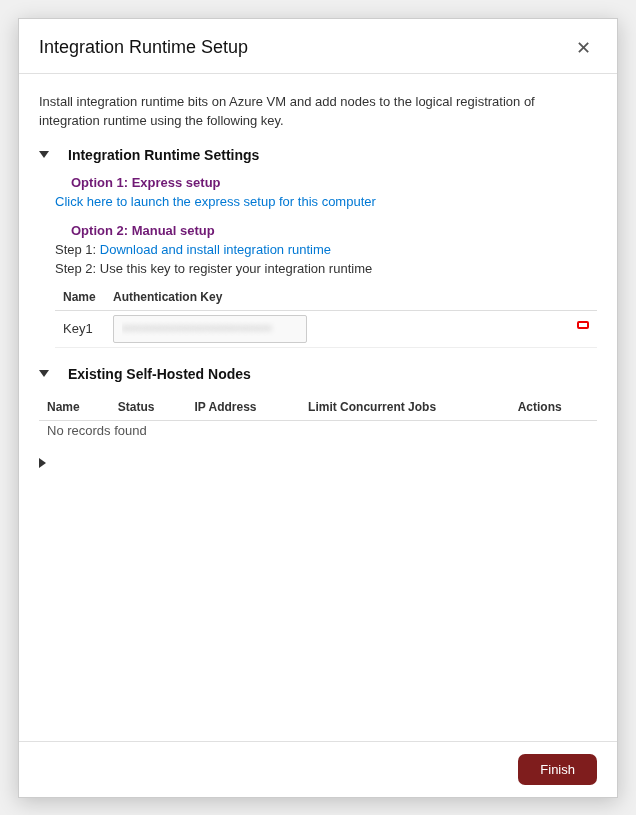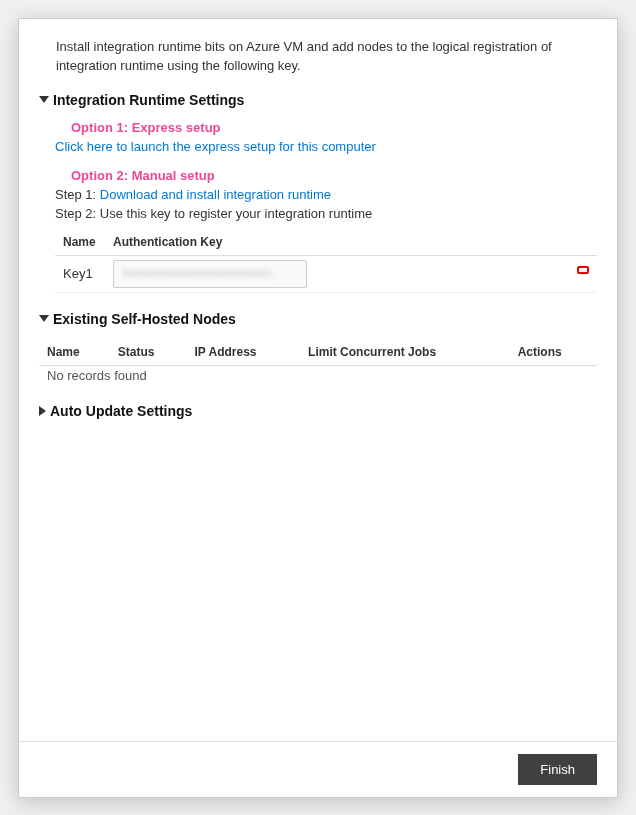--- a/index.html
+++ b/index.html
@@ -47,29 +47,28 @@
     .dialog-body {
       flex: 1;
       padding: 18px 20px;
       overflow-y: auto;
     }
     .description {
       font-size: 13px;
       color: #333;
       line-height: 1.5;
       margin-bottom: 16px;
-      margin-left: 17px;
     }
     .section {
       margin-bottom: 18px;
     }
     .section-header {
       display: flex;
       align-items: center;
-      gap: 4px;
+      gap: 19px;
       margin-bottom: 12px;
       cursor: pointer;
     }
     .section-title {
       font-size: 14px;
       font-weight: 700;
       color: #111;
     }
     .triangle-down {
       width: 0; height: 0;
@@ -79,21 +78,21 @@
     }
     .triangle-right {
       width: 0; height: 0;
       border-top: 5px solid transparent;
       border-bottom: 5px solid transparent;
       border-left: 7px solid #333;
     }
     .option-title {
       font-size: 13px;
       font-weight: 600;
-      color: #ec4899;
+      color: #701a75;
       margin-bottom: 4px;
       margin-left: 16px;
     }
     .link {
       color: #0078d4;
       text-decoration: none;
       cursor: pointer;
       font-size: 13px;
     }
     .option-block {
@@ -177,34 +176,38 @@
       font-size: 13px;
       color: #555;
     }
     .dialog-footer {
       padding: 12px 20px;
       display: flex;
       justify-content: flex-end;
       border-top: 1px solid #e0e0e0;
     }
     .finish-btn {
-      background: #404040;
+      background: #7f1d1d;
       color: #fff;
       border: none;
       padding: 8px 22px;
       font-size: 13px;
       cursor: pointer;
-      border-radius: 0;
+      border-radius: 7px;
     }
   </style>
 </head>
 <body>
 
 <div class="dialog">
 
+  <div class="dialog-header">
+    <span class="dialog-title">Integration Runtime Setup</span>
+    <button class="close-btn">✕</button>
+  </div>
 
   <div class="dialog-body">
     <p class="description">Install integration runtime bits on Azure VM and add nodes to the logical registration of integration runtime using the following key.</p>
 
     <div class="section">
       <div class="section-header">
         <span class="triangle-down"></span>
         <span class="section-title">Integration Runtime Settings</span>
       </div>
 
@@ -278,21 +281,20 @@
           <tr>
             <td colspan="5">No records found</td>
           </tr>
         </tbody>
       </table>
     </div>
 
     <div class="section">
       <div class="section-header">
         <span class="triangle-right"></span>
-        <span class="section-title">Auto Update Settings</span>
       </div>
     </div>
   </div>
 
   <div class="dialog-footer">
     <button class="finish-btn">Finish</button>
   </div>
 </div>
 
 </body></html>

